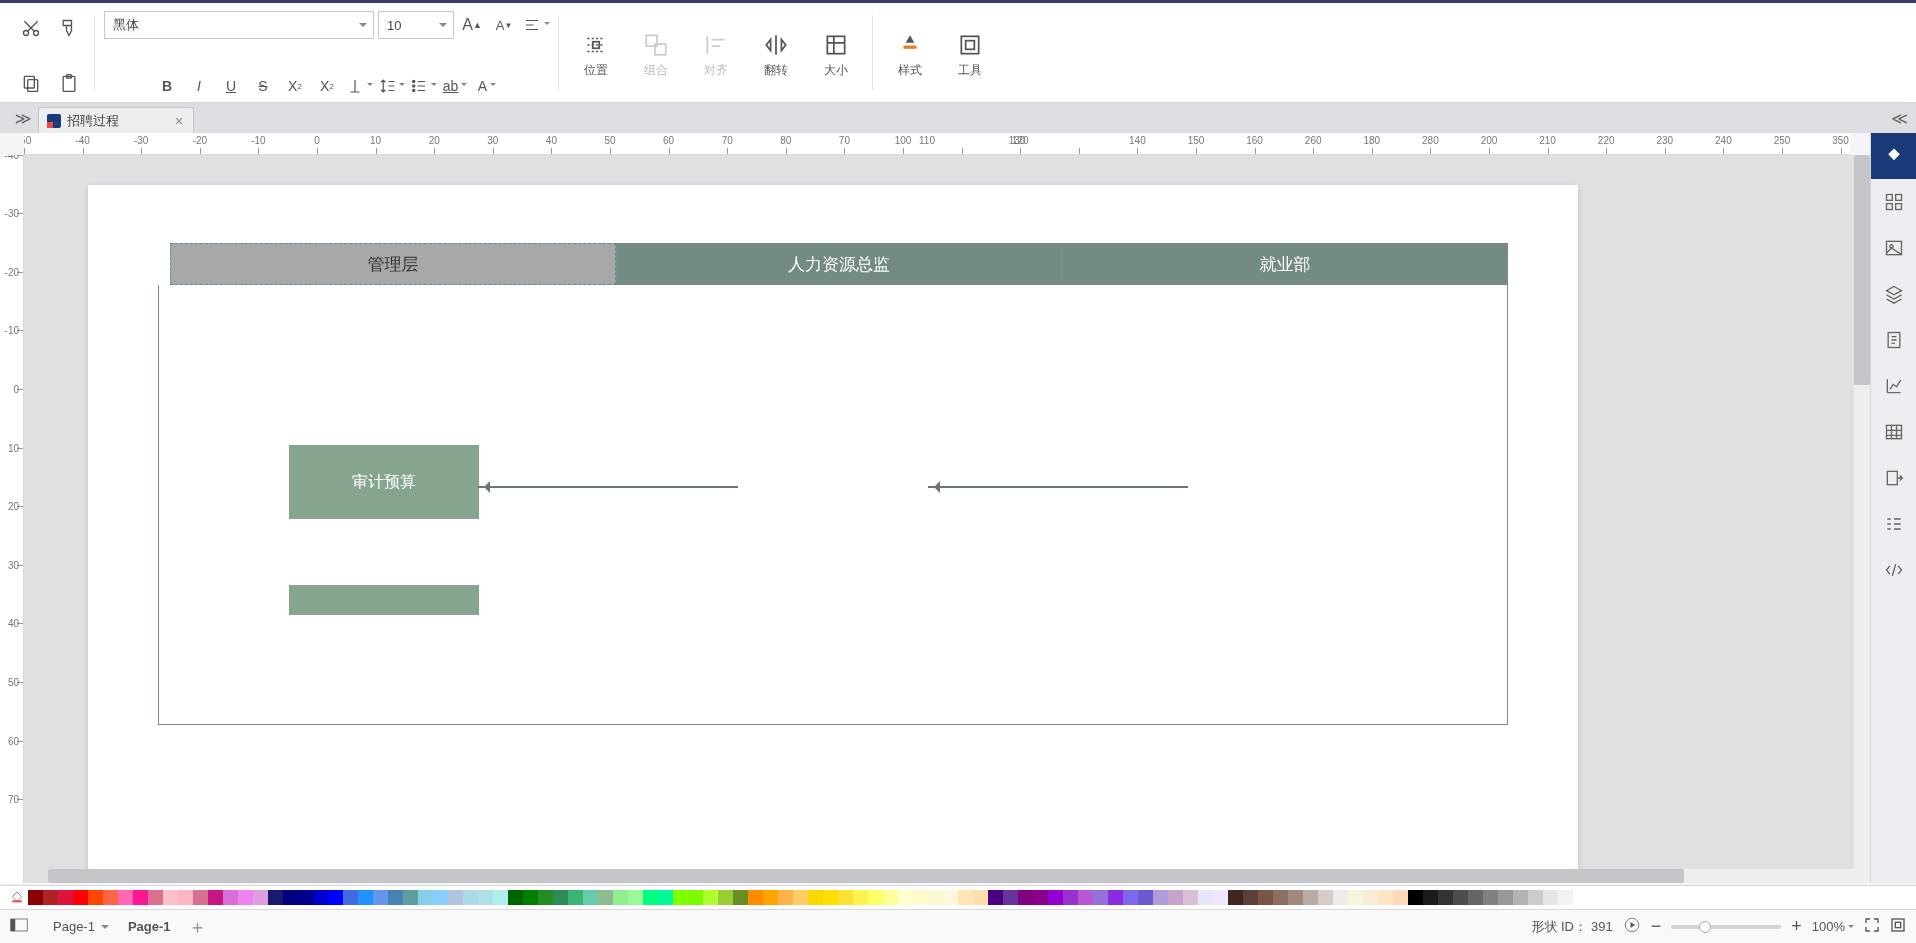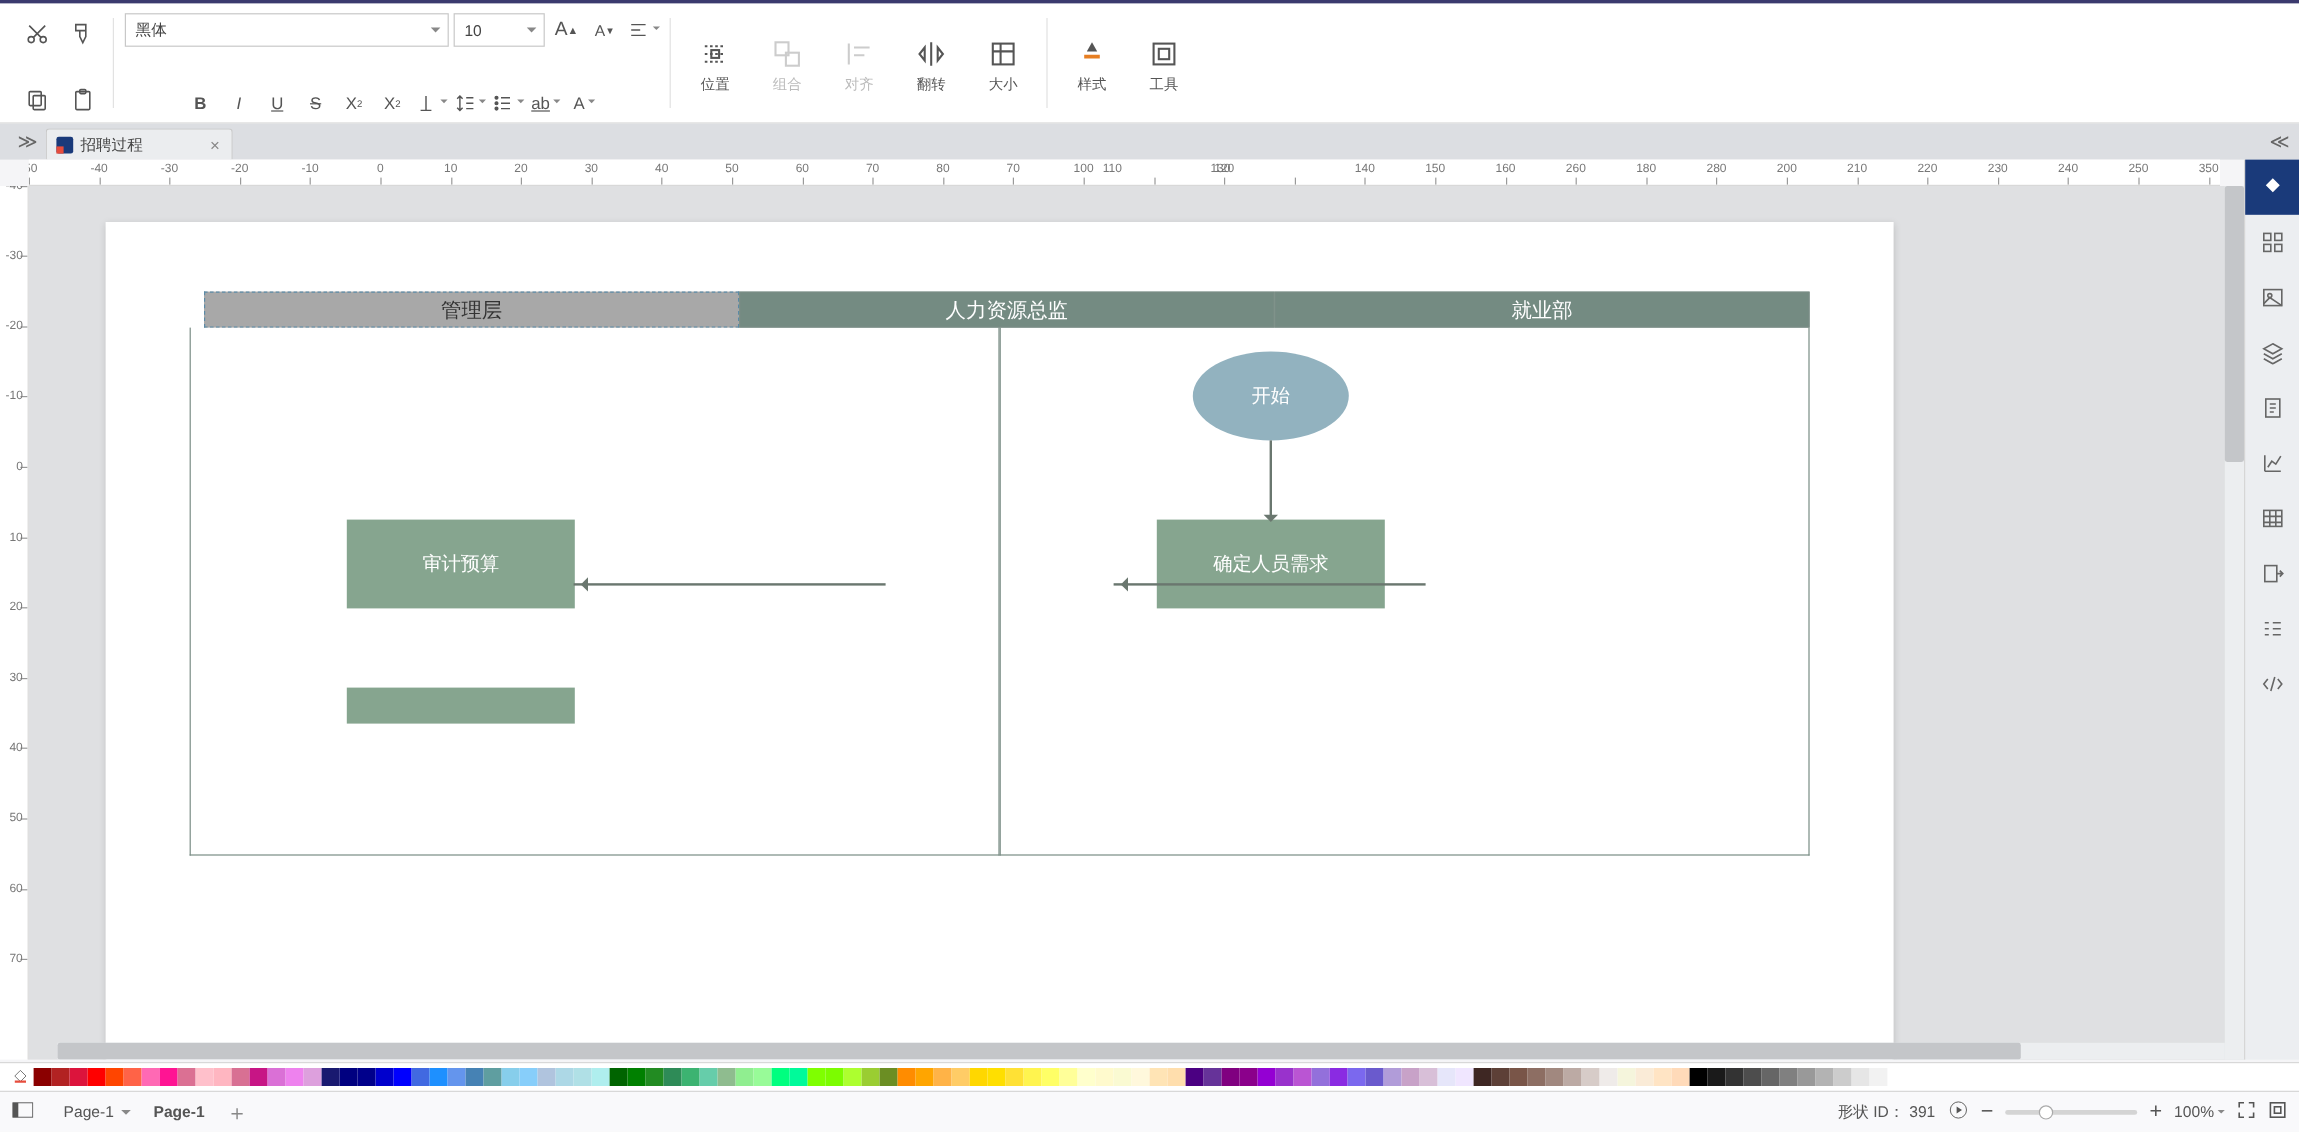--- a/index.html
+++ b/index.html
@@ -46,21 +46,21 @@
 .vruler .ticklbl{position:absolute;right:4px;font-size:10px;color:#777;transform:translateY(-50%);}
 .canvaswrap { position:absolute; top:22px; left:24px; right:0; bottom:0; background:#dfe0e2; overflow:hidden; }
 .page { position:absolute; top:30px; left:64px; width:1490px; height:900px; background:#fff; box-shadow:0 2px 6px rgba(0,0,0,.15); }
 .scrollv{position:absolute;top:22px;right:0;bottom:0;width:16px;background:#eceef0;}
 .scrollv .thumb{position:absolute;top:0;width:100%;height:230px;background:#c4c6c9;border-radius:2px;}
 .scrollh{position:absolute;left:24px;right:16px;bottom:0;height:14px;background:#eceef0;}
 .scrollh .thumb{position:absolute;left:0;height:100%;width:1636px;background:#c4c6c9;border-radius:2px;}
 
 
 .swim { position:absolute; top:58px; left:70px; width:1350px; }
-.lanehdr{height:30px;display:flex;margin-left:12px;}
+.lanehdr{height:42px;display:flex;margin-left:12px;}
 .lanehdr div{flex:1;border:1px solid #7a8d85;display:flex;align-items:center;justify-content:center;color:#fff;font-size:17px;}
 .lanehdr div:first-child{background:#a8a8a8;color:#333;border:1px dashed #5b8aa6;}
 .lanehdr div:nth-child(2),.lanehdr div:nth-child(3){background:#748b82;}
 .lanebody{display:flex;height:440px;}
 .lane{flex:1;border:1px solid #7a8d85;border-top:none;position:relative;}
 .shape-oval{position:absolute;width:130px;height:74px;background:#92b2bf;border-radius:50%;display:flex;align-items:center;justify-content:center;color:#fff;font-size:16px;}
 .shape-rect{position:absolute;width:190px;height:74px;background:#86a58f;display:flex;align-items:center;justify-content:center;color:#fff;font-size:16px;}
 .shape-dia{position:absolute;width:100px;height:60px;background:#ccc2a1;transform:rotate(45deg);}
 .conn{position:absolute;background:#6a776f;}
 .arrow{position:absolute;width:0;height:0;}
@@ -330,26 +330,20 @@
       <div class="swim">
         <div class="lanehdr">
           <div>管理层</div>
           <div>人力资源总监</div>
           <div>就业部</div>
         </div>
         <div class="lanebody">
           <div class="lane">
             <div class="shape-rect" style="top:160px;left:130px">审计预算</div>
             <div class="shape-rect" style="top:300px;left:130px;height:30px"></div>
-          </div>
-          <div class="lane">
-            <div class="shape-oval" style="top:20px;left:160px">开始</div>
-            <div class="shape-rect" style="top:160px;left:130px">确定人员需求</div>
-            <div class="conn" style="top:94px;left:224px;width:2px;height:66px"></div>
-            <div class="arrow" style="top:156px;left:219px;border:6px solid transparent;border-top-color:#6a776f"></div>
           </div>
         </div>
 
         <div class="conn" style="top:243px;left:320px;width:260px;height:2px"></div>
         <div class="arrow" style="top:238px;left:320px;border:6px solid transparent;border-right-color:#6a776f"></div>
         <div class="conn" style="top:243px;left:770px;width:260px;height:2px"></div>
         <div class="arrow" style="top:238px;left:770px;border:6px solid transparent;border-right-color:#6a776f"></div>
       </div>
     </div>
     <div class="scrollh">

